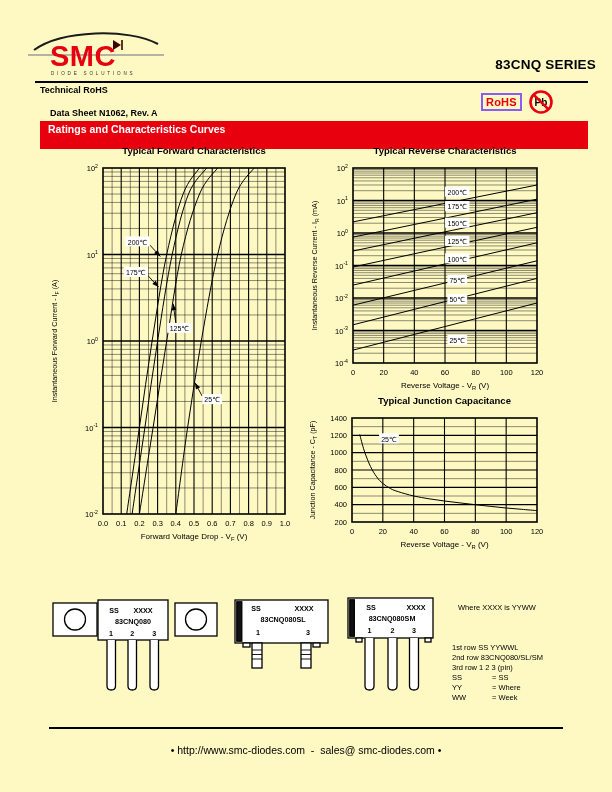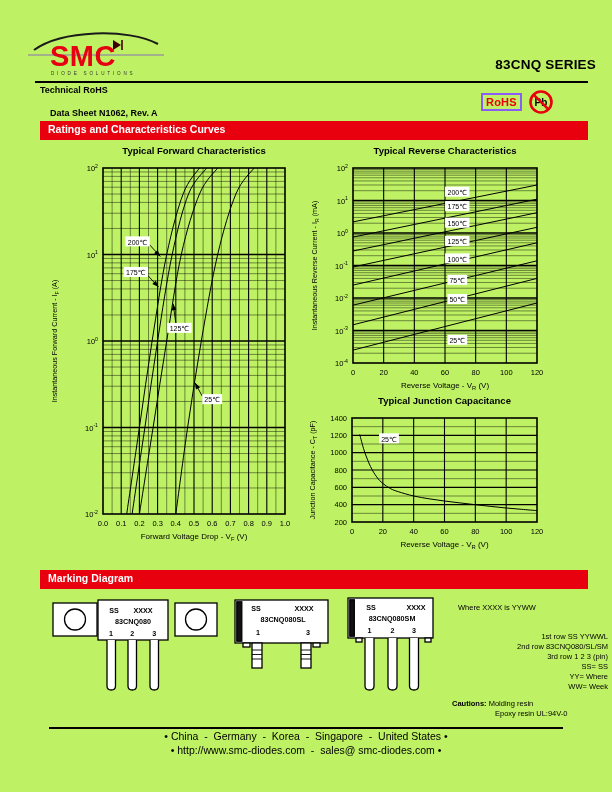--- a/index.html
+++ b/index.html
@@ -1,31 +1,31 @@
 <!DOCTYPE html>
 <html><head>
 <meta charset="utf-8">
 <style>
   html,body{margin:0;padding:0;background:#ffffff;}
-  .page{position:relative;width:612px;height:792px;background:#bef264;overflow:hidden;
+  .page{position:relative;width:612px;height:792px;background:#fef9c3;overflow:hidden;
         font-family:"Liberation Sans","DejaVu Sans",sans-serif;color:#000;}
   .abs{position:absolute;}
   .series-title{right:16px;top:57px;font-size:13.5px;font-weight:bold;letter-spacing:.2px;}
   .header-rule{left:35px;top:81px;width:553px;height:2px;background:#000;}
   .doc-info{left:40px;top:85px;font-size:9px;font-weight:bold;line-height:11.5px;white-space:pre;}
   .badges{left:481px;top:89px;display:flex;align-items:center;gap:6px;}
   .rohs{border:2px solid #8b5cf6;color:#e8000f;font-weight:bold;font-size:11px;
         padding:0px 3px;line-height:14px;letter-spacing:.2px;}
-  .banner{left:40px;width:548px;height:19px;background:#e8000f;color:#fff;font-weight:bold;
+  .banner{left:40px;width:548px;height:28px;background:#e8000f;color:#fff;font-weight:bold;
           font-size:10.5px;line-height:16px;padding-left:8px;box-sizing:border-box;}
   #banner-ratings{top:121px;}
   #banner-marking{top:570px;}
   .mark-notes{left:452px;top:591px;width:156px;font-size:7.5px;line-height:10px;}
   .mark-notes .note-title{margin:12px 0 0 6px;}
-  .mark-notes .rows{margin-top:19px;text-align:right;}
+  .mark-notes .rows{margin-top:30px;}
   .legend-term{display:inline-block;width:40px;}
   .cautions{margin-top:7px;}
   .cautions .lbl{font-weight:bold;}
   .cautions .l2{padding-left:43px;}
   .footer-rule{left:49px;top:727px;width:514px;height:1.5px;background:#000;}
   .footer-line{left:0;width:612px;text-align:center;font-size:10.5px;white-space:pre;}
   #footer1{top:730px;}
   #footer2{top:744px;}
   svg text{font-family:"Liberation Sans","DejaVu Sans",sans-serif;}
 </style>
@@ -299,21 +299,20 @@
       <text x="139.5" y="14" font-size="9.5" text-anchor="middle" fill="#000" font-weight="bold"><tspan>Typical Junction Capacitance</tspan></text>
       <text x="139.5" y="157" font-size="8" text-anchor="middle" fill="#000"><tspan>Reverse Voltage - V</tspan><tspan font-size="5.76" dy="2">R</tspan><tspan dy="-2" font-size="8"> (V)</tspan></text>
       <g transform="translate(10,80) rotate(-90)">
         <text x="0" y="0" font-size="7.2" text-anchor="middle" fill="#000"><tspan>Junction Capacitance - C</tspan><tspan font-size="5.184" dy="2">T</tspan><tspan dy="-2" font-size="7.2"> (pF)</tspan></text>
       </g>
       <path d="M 54.7 44.5 C 55.5 47.2, 57.5 55.6, 59.3 60.9 C 61.1 66.3, 63.4 72.2, 65.5 76.5 C 67.6 80.9, 69.6 84.1, 71.7 86.9 C 73.7 89.8, 75.5 91.5, 77.8 93.4 C 80.1 95.4, 83.0 97.3, 85.5 98.6 C 88.1 100.0, 89.4 100.4, 93.3 101.7 C 97.1 102.9, 103.5 104.8, 108.7 106.0 C 113.8 107.2, 118.9 107.9, 124.1 108.8 C 129.2 109.6, 134.4 110.3, 139.5 111.0 C 144.6 111.7, 149.8 112.3, 154.9 112.9 C 160.1 113.5, 165.2 114.1, 170.3 114.7 C 175.5 115.2, 180.6 115.9, 185.8 116.4 C 190.9 116.9, 196.0 117.5, 201.2 118.0 C 206.3 118.5, 211.4 118.9, 216.6 119.3 C 221.7 119.8, 229.4 120.4, 232.0 120.6" fill="none" stroke="#000" stroke-width="1"></path>
       <rect x="74.1" y="43.3" width="19.799999999999997" height="10" fill="#fff"></rect>
       <text x="84" y="51.599999999999994" font-size="7" text-anchor="middle" fill="#000">25℃</text>
     </svg>
 
-  <div id="banner-marking" class="abs banner" style="background: rgb(232, 0, 15);">Marking Diagram</div>
 
   <svg class="abs" style="left:35px;top:590px" width="415" height="115" id="marking-svg">
       <rect x="18" y="13" width="44" height="33" fill="#fff" stroke="#000" stroke-width="1.3"></rect>
       <rect x="140" y="13" width="42" height="33" fill="#fff" stroke="#000" stroke-width="1.3"></rect>
       <rect x="63" y="10" width="70" height="40" fill="#fff" stroke="#000" stroke-width="1.3"></rect>
       <circle cx="40" cy="29.5" r="10.5" fill="#fff" stroke="#000" stroke-width="1.3"></circle>
       <circle cx="161" cy="29.5" r="10.5" fill="#fff" stroke="#000" stroke-width="1.3"></circle>
       <path d="M 72 50 L 72 96 Q 72 100 76.25 100 Q 80.5 100 80.5 96 L 80.5 50" fill="#fff" stroke="#000" stroke-width="1.3"></path>
       <path d="M 93 50 L 93 96 Q 93 100 97.25 100 Q 101.5 100 101.5 96 L 101.5 50" fill="#fff" stroke="#000" stroke-width="1.3"></path>
       <path d="M 115 50 L 115 96 Q 115 100 119.25 100 Q 123.5 100 123.5 96 L 123.5 50" fill="#fff" stroke="#000" stroke-width="1.3"></path>
@@ -358,23 +357,18 @@
   <div class="abs mark-notes">
     <div class="note-title">Where XXXX is YYWW</div>
     <div class="rows">
       <div>1st row SS YYWWL</div>
       <div>2nd row 83CNQ080/SL/SM</div>
       <div>3rd row 1 2 3 (pin)</div>
       <div><span class="legend-term">SS</span><span>= SS</span></div>
       <div><span class="legend-term">YY</span><span>= Where</span></div>
       <div><span class="legend-term">WW</span><span>= Week</span></div>
     </div>
-    <div class="cautions">
-      <div><span class="lbl">Cautions:</span> <span>Molding resin</span></div>
-      <div class="l2">Epoxy resin UL:94V-0</div>
-    </div>
   </div>
 
   <div class="abs footer-rule"></div>
-  <div id="footer1" class="abs footer-line">• China  -  Germany  -  Korea  -  Singapore  -  United States •</div>
   <div id="footer2" class="abs footer-line">• http://www.smc-diodes.com  -  sales@ smc-diodes.com •</div>
 
 </div>
 
 </body></html>

